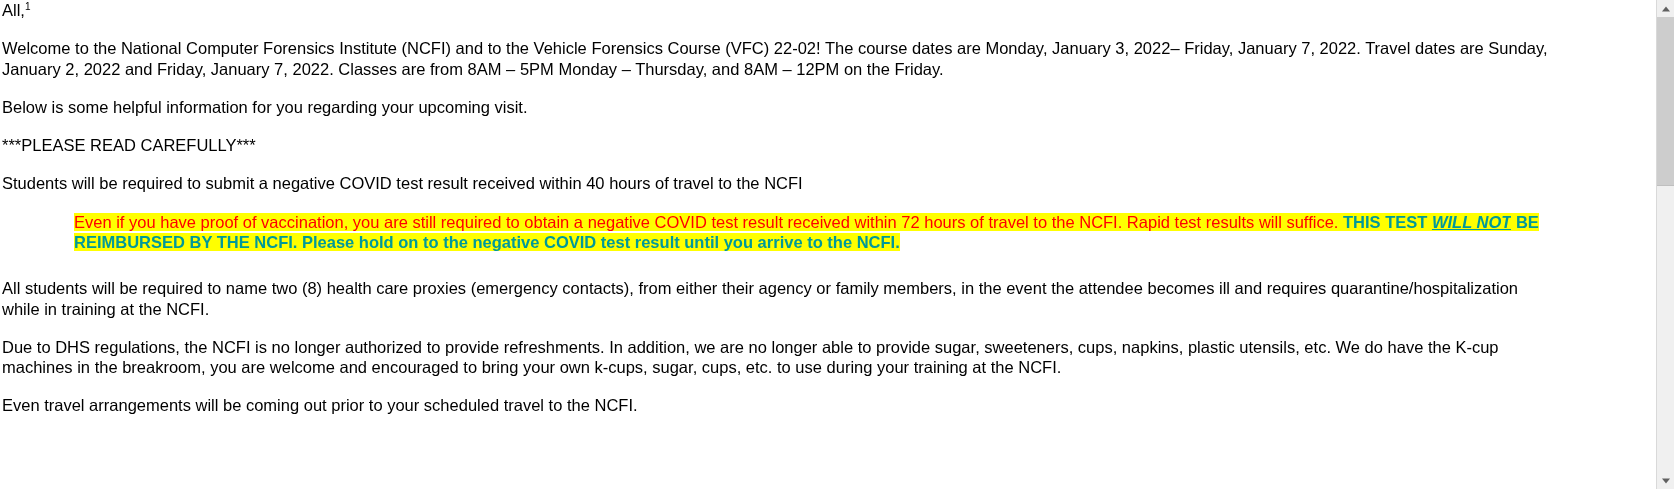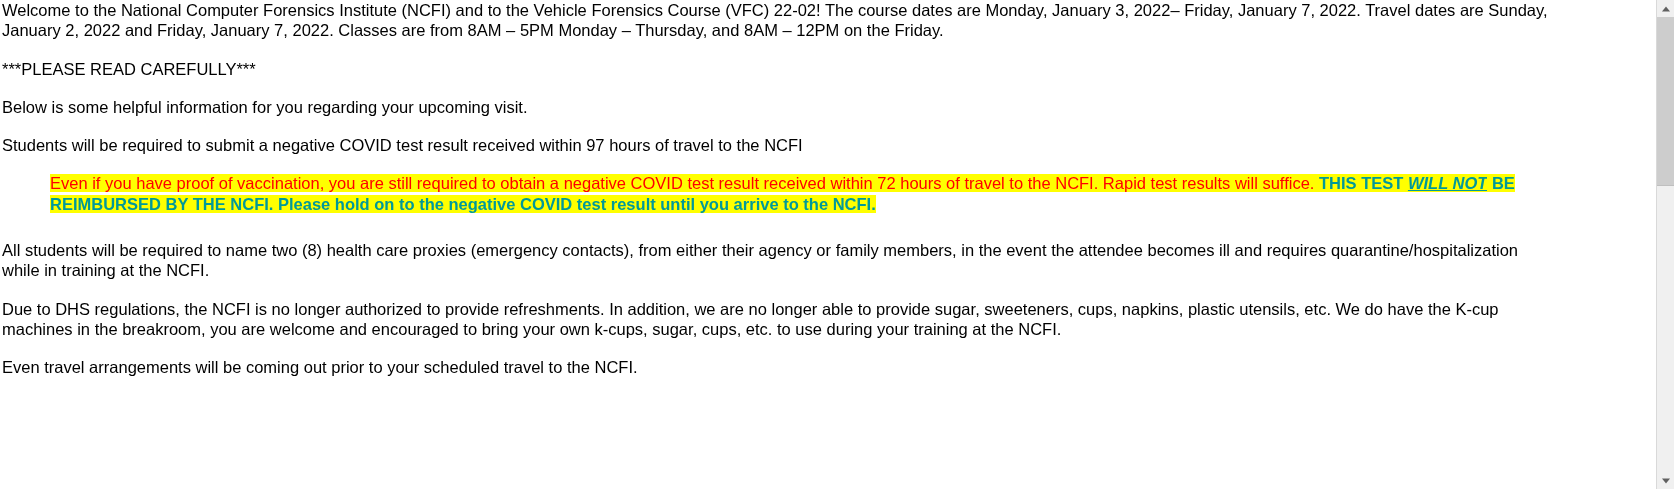--- a/index.html
+++ b/index.html
@@ -33,21 +33,21 @@
   }
   p {
     margin: 0 0 18px 0;
   }
   .sup {
     font-size: 10px;
     vertical-align: super;
     line-height: 0;
   }
   .indent {
-    margin-left: 48px;
+    margin-left: 72px;
     margin-bottom: 26px;
   }
   .red-hl {
     color: #ff0000;
     background: #ffff00;
   }
   .teal-hl {
     color: #009999;
     background: #ffff00;
     font-weight: bold;
@@ -118,28 +118,29 @@
     background: #e6e6e6;
   }
 </style>
 </head>
 <body>
 
 <div class="page">
 
   <div class="doc-body">
 
+    <p><span>All,</span><span class="sup">1</span></p>
 
     <p>Welcome to the National Computer Forensics Institute (NCFI) and to the Vehicle Forensics Course (VFC) 22-02!  The course dates are Monday, January 3, 2022– Friday, January 7, 2022.  Travel dates are Sunday, January 2, 2022 and Friday, January 7, 2022.  Classes are from 8AM – 5PM Monday – Thursday, and 8AM – 12PM on the Friday.</p>
 
+    <p>Below is some helpful information for you regarding your upcoming visit.</p>
+
     <p>***PLEASE READ CAREFULLY***</p>
 
-    <p>Below is some helpful information for you regarding your upcoming visit.</p>
-
-    <p>Students will be required to submit a negative COVID test result received within 97 hours of travel to the NCFI</p>
+    <p>Students will be required to submit a negative COVID test result received within 40 hours of travel to the NCFI</p>
 
     <p class="indent"><span class="red-hl">Even if you have proof of vaccination, you are still required to obtain a negative COVID test result received within 72 hours of travel to the NCFI. Rapid test results will suffice. </span><span class="teal-hl">THIS TEST </span><span class="teal-hl-italic">WILL NOT</span><span class="teal-hl"> BE REIMBURSED BY THE NCFI. Please hold on to the negative COVID test result until you arrive to the NCFI.</span></p>
 
     <p>All students will be required to name two (8) health care proxies (emergency contacts), from either their agency or family members, in the event the attendee becomes ill and requires quarantine/hospitalization while in training at the NCFI.</p>
 
     <p>Due to DHS regulations, the NCFI is no longer authorized to provide refreshments. In addition, we are no longer able to provide sugar, sweeteners, cups, napkins, plastic utensils, etc. We do have the K-cup machines in the breakroom, you are welcome and encouraged to bring your own k-cups, sugar, cups, etc. to use during your training at the NCFI.</p>
 
     <p> Even travel arrangements will be coming out prior to your scheduled travel to the NCFI.</p>
 
   </div>

